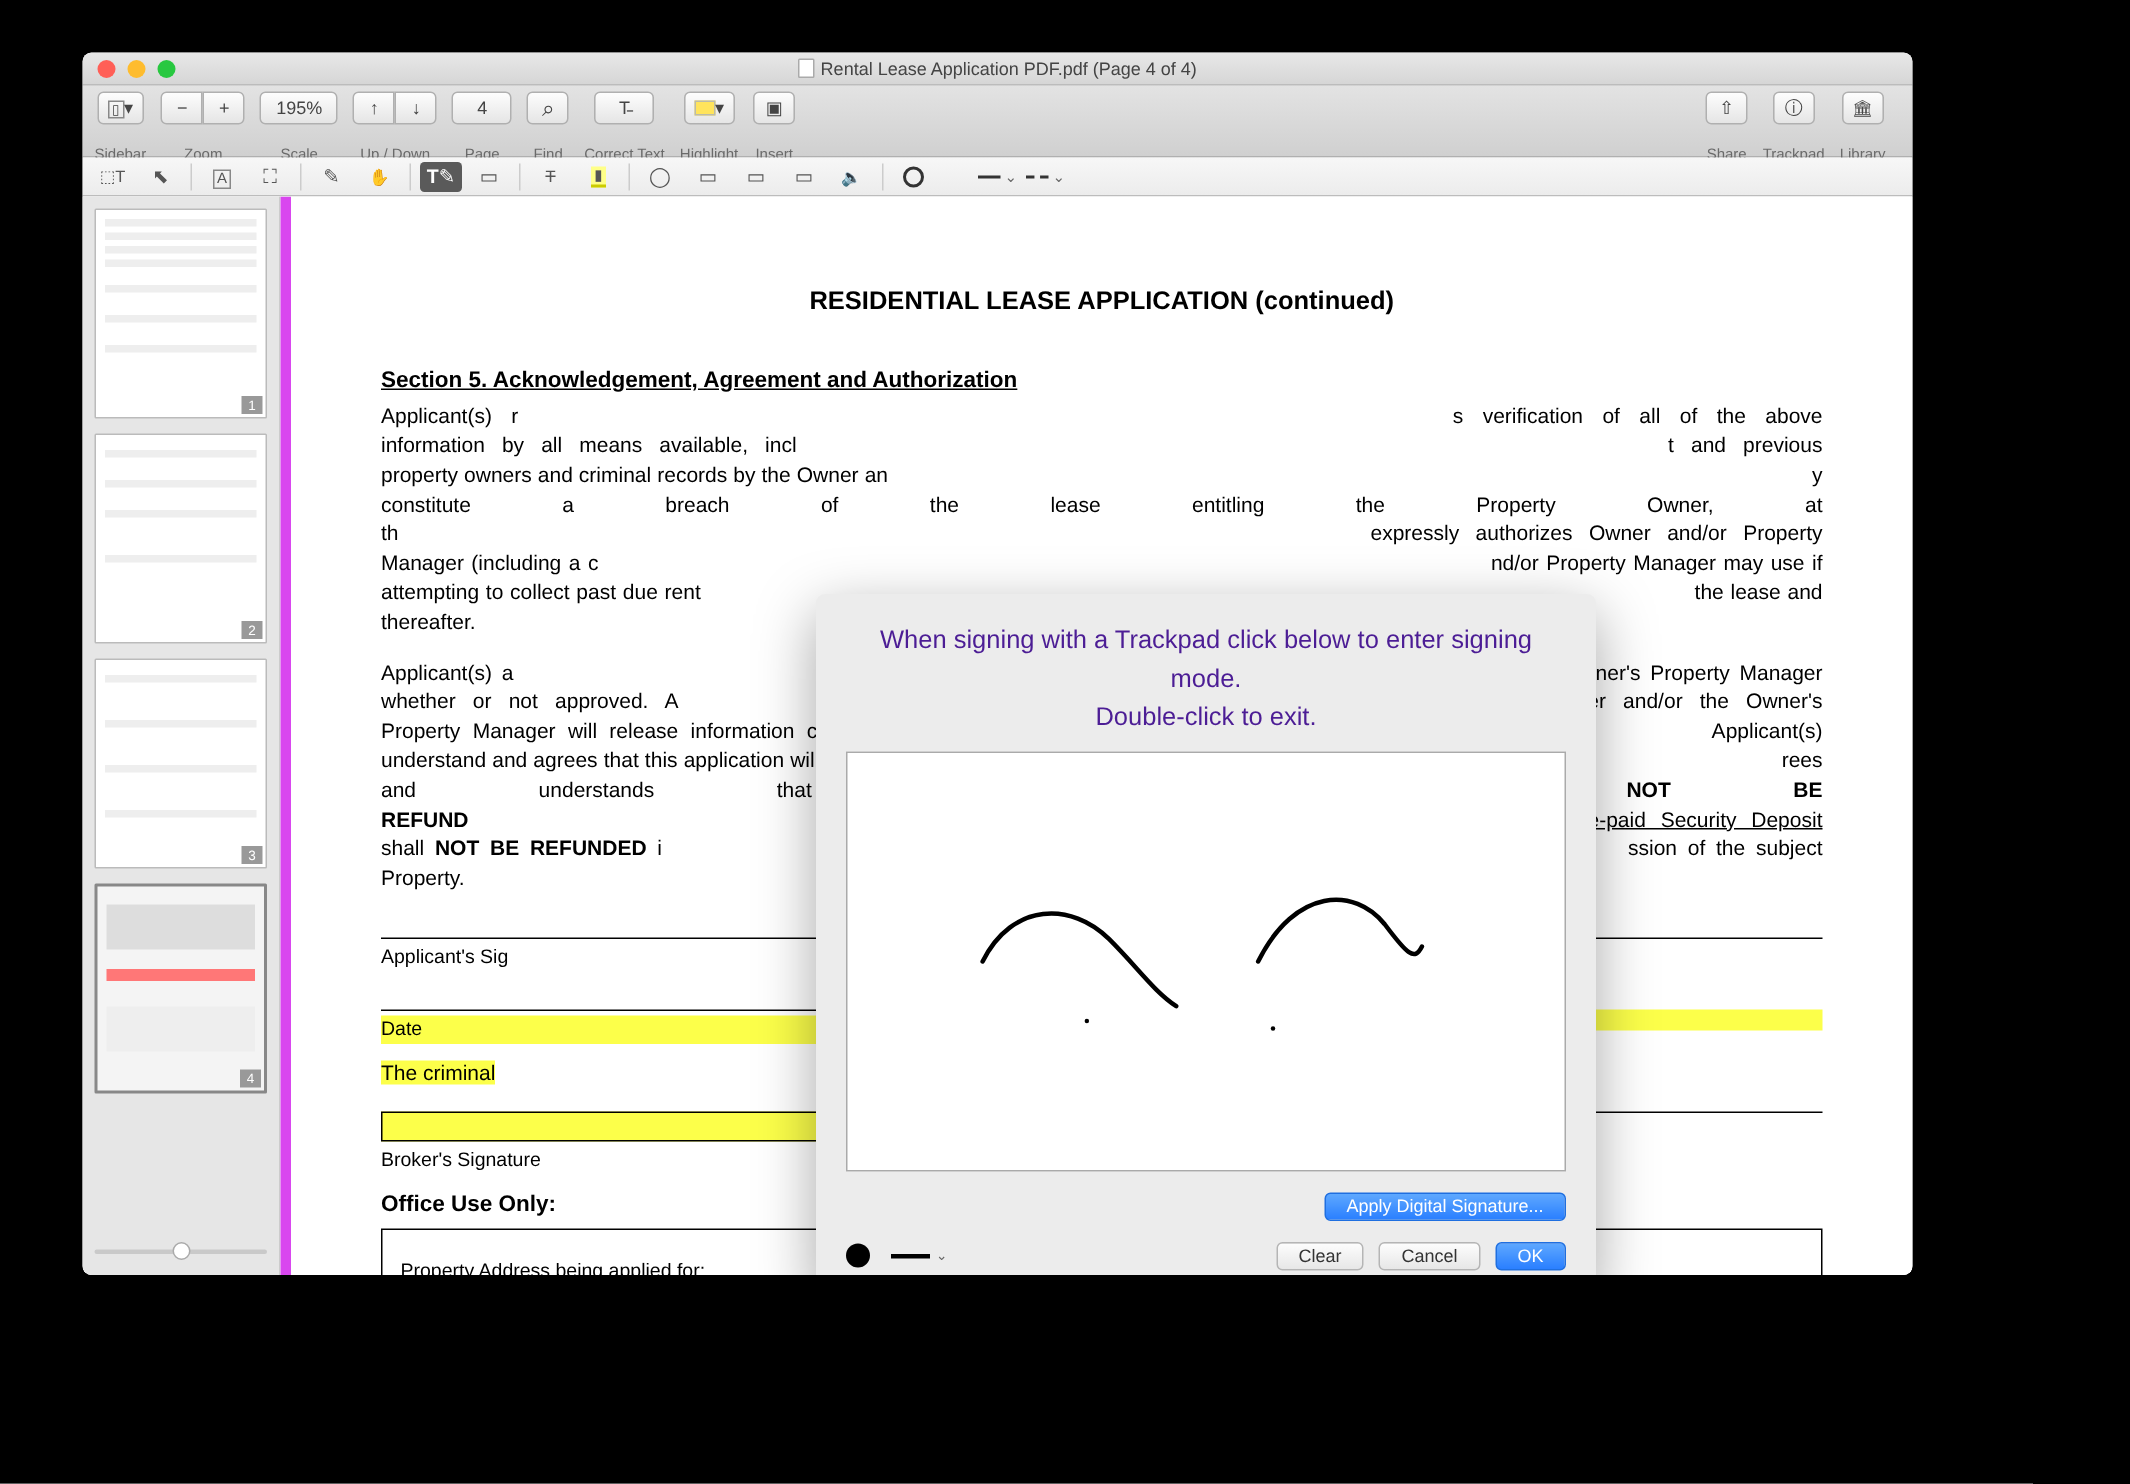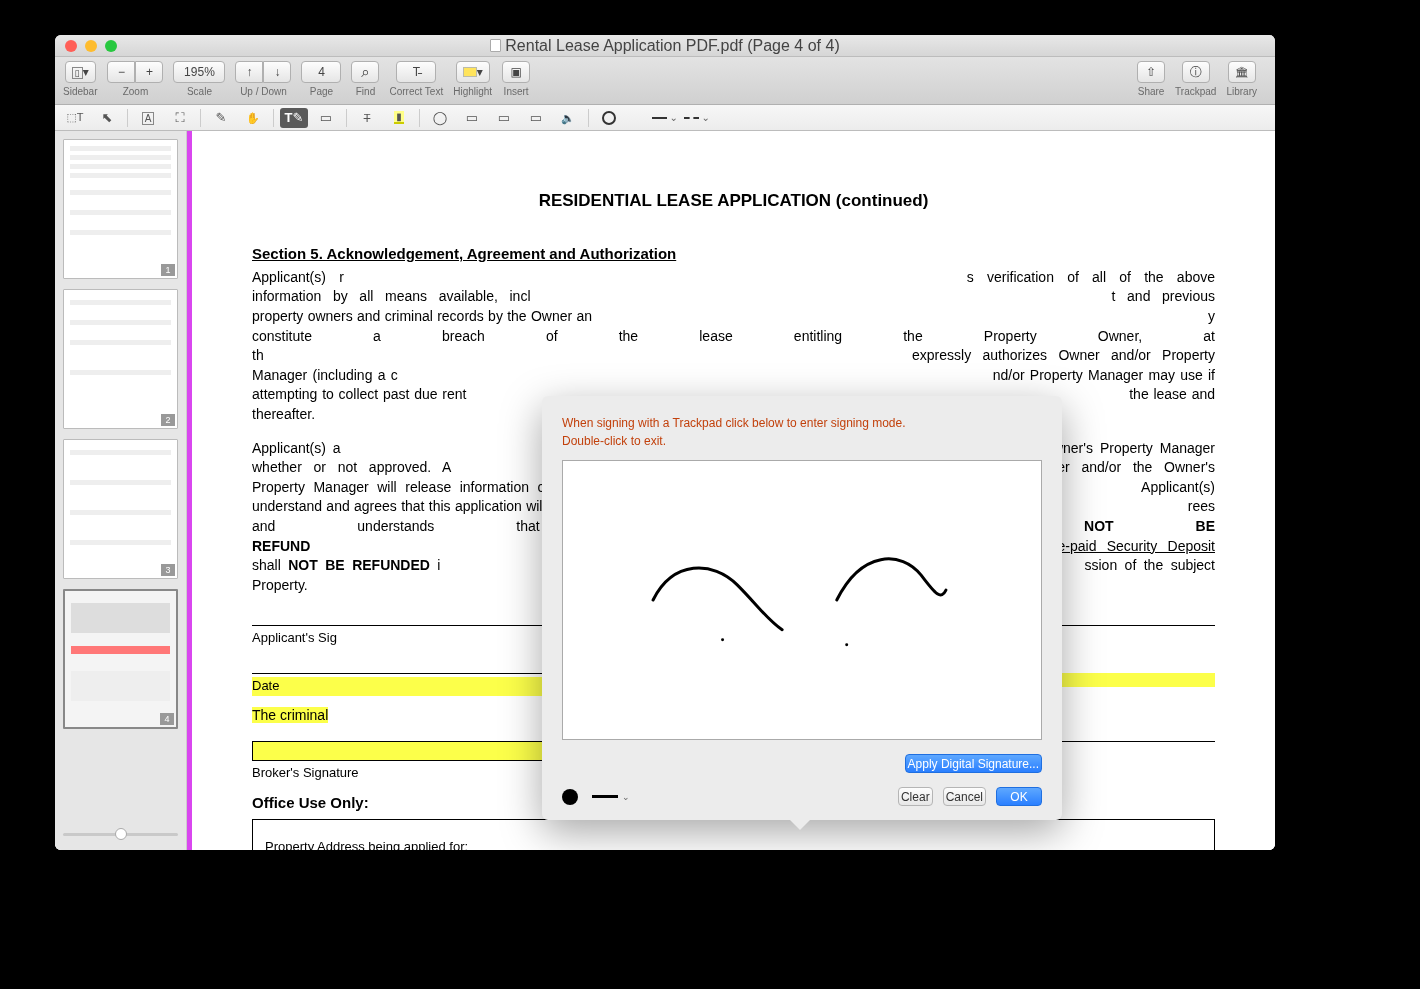--- a/index.html
+++ b/index.html
@@ -5,31 +5,31 @@
 * { box-sizing: border-box; margin: 0; padding: 0; }
 body { background: #000; font-family: -apple-system, "Helvetica Neue", Arial, sans-serif; font-size: 12px; color: #333; }
 .desktop { width: 1420px; height: 989px; background: #000; position: relative; }
 .window { position: absolute; left: 55px; top: 35px; width: 1220px; height: 815px; background: #ececec; border-radius: 6px; box-shadow: 0 10px 40px rgba(0,0,0,0.6); overflow: hidden; display: flex; flex-direction: column; }
 
 
 .titlebar { height: 22px; background: linear-gradient(#e8e8e8,#d6d6d6); display: flex; align-items: center; position: relative; border-bottom: 1px solid #bcbcbc; }
 .traffic { display: flex; gap: 8px; margin-left: 10px; }
 .tl { width: 12px; height: 12px; border-radius: 50%; }
 .tl.red { background: #ff5f57; } .tl.yellow { background: #febc2e; } .tl.green { background: #28c840; }
-.title-text { position: absolute; left: 0; right: 0; font-size: 16px; color: #444; display: flex; justify-content: center; align-items: center; gap: 4px; }
+.title-text { position: absolute; left: 0; right: 0; font-size: 12px; color: #444; display: flex; justify-content: center; align-items: center; gap: 4px; }
 .doc-icon { width: 11px; height: 13px; background: #fff; border: 1px solid #aaa; border-radius: 1px; display: inline-block; }
 
 
 .toolbar { height: 48px; background: linear-gradient(#e3e3e3,#d0d0d0); display: flex; align-items: flex-start; padding: 4px 8px 0 8px; border-bottom: 1px solid #b0b0b0; }
 .toolgroup { display: flex; flex-direction: column; align-items: center; margin-right: 10px; }
 .toolgroup-btns { display: flex; gap: 0; }
 .tbtn { height: 22px; min-width: 28px; background: linear-gradient(#fdfdfd,#e5e5e5); border: 1px solid #b0b0b0; display: flex; align-items: center; justify-content: center; font-size: 12px; color: #444; padding: 0 6px; }
 .tbtn:first-child { border-radius: 4px 0 0 4px; } .tbtn:last-child { border-radius: 0 4px 4px 0; }
 .tbtn.single { border-radius: 4px; }
-.toolgroup-label { font-size: 10px; color: #6a6a6a; margin-top: 3px; }
+.toolgroup-label { font-size: 10px; color: #6a6a6a; margin-top: 15px; }
 .spacer { flex: 1; }
 
 
 .annobar { height: 26px; background: linear-gradient(#f7f7f7,#ececec); border-bottom: 1px solid #bcbcbc; display: flex; align-items: center; padding: 0 6px; gap: 4px; }
 .abtn { width: 28px; height: 20px; border: 1px solid transparent; border-radius: 3px; display: flex; align-items: center; justify-content: center; color: #555; font-size: 13px; }
 .abtn.active { background: #5a5a5a; color: #fff; }
 .asep { width: 1px; height: 18px; background: #ccc; margin: 0 2px; }
 .circle-out { width: 14px; height: 14px; border: 2.5px solid #333; border-radius: 50%; }
 .linesel { display:flex; align-items:center; gap:3px; font-size:10px; color:#666; }
 .solidln { width: 22px; height: 2px; background: #333; }
@@ -39,47 +39,47 @@
 .body { flex: 1; display: flex; background: #fff; overflow: hidden; }
 .sidebar { width: 132px; background: #e6e6e6; border-right: 1px solid #ccc; padding: 8px; display: flex; flex-direction: column; gap: 10px; }
 .thumb { width: 100%; height: 140px; background: #fff; border: 1px solid #bbb; position: relative; border-radius: 1px; }
 .thumb.sel { border: 2px solid #888; background: #f4f4f4; }
 .thumb .pg { position: absolute; right: 2px; bottom: 2px; width: 14px; height: 12px; background: #999; color: #fff; font-size: 9px; display: flex; align-items: center; justify-content: center; }
 .thumb .fake { position:absolute; left:6px; right:6px; top:6px; height:5px; background:#eee; }
 .sidebar-slider { margin-top:auto; width:100%; height:16px; display:flex; align-items:center; }
 .sidebar-slider .track { flex:1; height:3px; background:#c9c9c9; border-radius:2px; position:relative; }
 .sidebar-slider .knob { position:absolute; left:45%; top:-5px; width:12px; height:12px; background:#fff; border:1px solid #aaa; border-radius:50%; }
 
-.docview { flex: 1; background: #fff; position: relative; overflow: hidden; border-left: 5px solid #d946ef; }
+.docview { flex: 1; background: #fff; position: relative; overflow: hidden; border-left: 7px solid #d946ef; }
 .page { position: absolute; left: 0; right: 0; top: 0; padding: 30px 60px; font-family: Arial, sans-serif; color: #000; font-size: 14px; line-height: 1.4; }
 .page .heading { text-align: center; font-weight: bold; font-size: 17px; margin: 28px 0 30px 0; }
 .page .secthead { font-weight: bold; font-size: 15px; margin-bottom: 4px; text-decoration: underline; }
 .page p { margin-bottom: 14px; text-align: justify; }
 .page .hl { background: #fcff4a; }
 .page .sigrow { display: flex; gap: 60px; margin-top: 30px; }
 .page .sigcell { flex: 1; }
 .page .sigline { border-top: 1px solid #000; height: 1px; margin-bottom: 3px; }
 .page .siglabel { font-size: 13px; }
 .page .signhere-row { position: relative; height: 20px; background: #fcff4a; border: 1px solid #000; }
 .page .signhere-tag { position:absolute; right:-2px; top:-2px; height:22px; background:#f4e6b8; border:1px solid #d08; padding:0 6px; font-style:italic; font-size:12px; display:flex; align-items:center; }
 .page .signhere-arrow { position:absolute; right:75px; top:0; width:0; height:0; border-top:11px solid transparent; border-bottom:11px solid transparent; border-right:15px solid #e53; }
 .page .officebox { border:1px solid #000; padding:18px 12px 8px 12px; margin-top:6px; font-size:13px; }
 .page .officehead { font-weight:bold; font-size:15px; margin:10px 0 4px 0; }
 .page .ul { text-decoration: underline; }
 .sigdialog { position:absolute; left:350px; top:265px; width:520px; background:#ececec; border-radius:6px; box-shadow: 0 12px 40px rgba(0,0,0,0.35); padding: 18px 20px 14px 20px; }
 .sigdialog::after { content:""; position:absolute; bottom:-10px; left:248px; width:0; height:0; border-left:10px solid transparent; border-right:10px solid transparent; border-top:10px solid #ececec; }
-.siginstr { text-align:left; font-size:12px; color:#c2410c; line-height:1.5; margin-bottom:10px; }
+.siginstr { text-align:center; font-size:17px; color:#4c1d95; line-height:1.5; margin-bottom:10px; }
 .sigcanvas { width:100%; height:280px; background:#fff; border:1px solid #aaa; position:relative; }
 .sigcanvas svg { width:100%; height:100%; }
 .sigtools { display:flex; align-items:center; margin-top:14px; }
 .sigdot { width:16px; height:16px; background:#000; border-radius:50%; margin-right:14px; }
 .sigline-w { width:26px; height:3px; background:#000; margin-right:4px; }
 .sig-caret { font-size:9px; color:#666; }
 .sigbtns { margin-left:auto; display:flex; gap:10px; align-items:center; }
-.macbtn { height:19px; padding:0 2px; background:linear-gradient(#fdfdfd,#e7e7e7); border:1px solid #b5b5b5; border-radius:4px; font-size:12px; color:#333; display:flex; align-items:center; }
+.macbtn { height:19px; padding:0 14px; background:linear-gradient(#fdfdfd,#e7e7e7); border:1px solid #b5b5b5; border-radius:4px; font-size:12px; color:#333; display:flex; align-items:center; }
 .macbtn.primary { background:linear-gradient(#5ea8ff,#2a7fff); color:#fff; border-color:#1f6fe0; }
 .apply-row { display:flex; justify-content:flex-end; margin-top:14px; }
 
 
 .i-search::before { content:"⌕"; font-size:15px; }
 .i-plus::before { content:"+"; } .i-minus::before { content:"−"; }
 .i-up::before { content:"↑"; } .i-down::before { content:"↓"; }
 .i-pencil::before { content:"✎"; }
 .i-hand::before { content:"✋"; font-size:11px; }
 .i-note::before { content:"▭"; }

